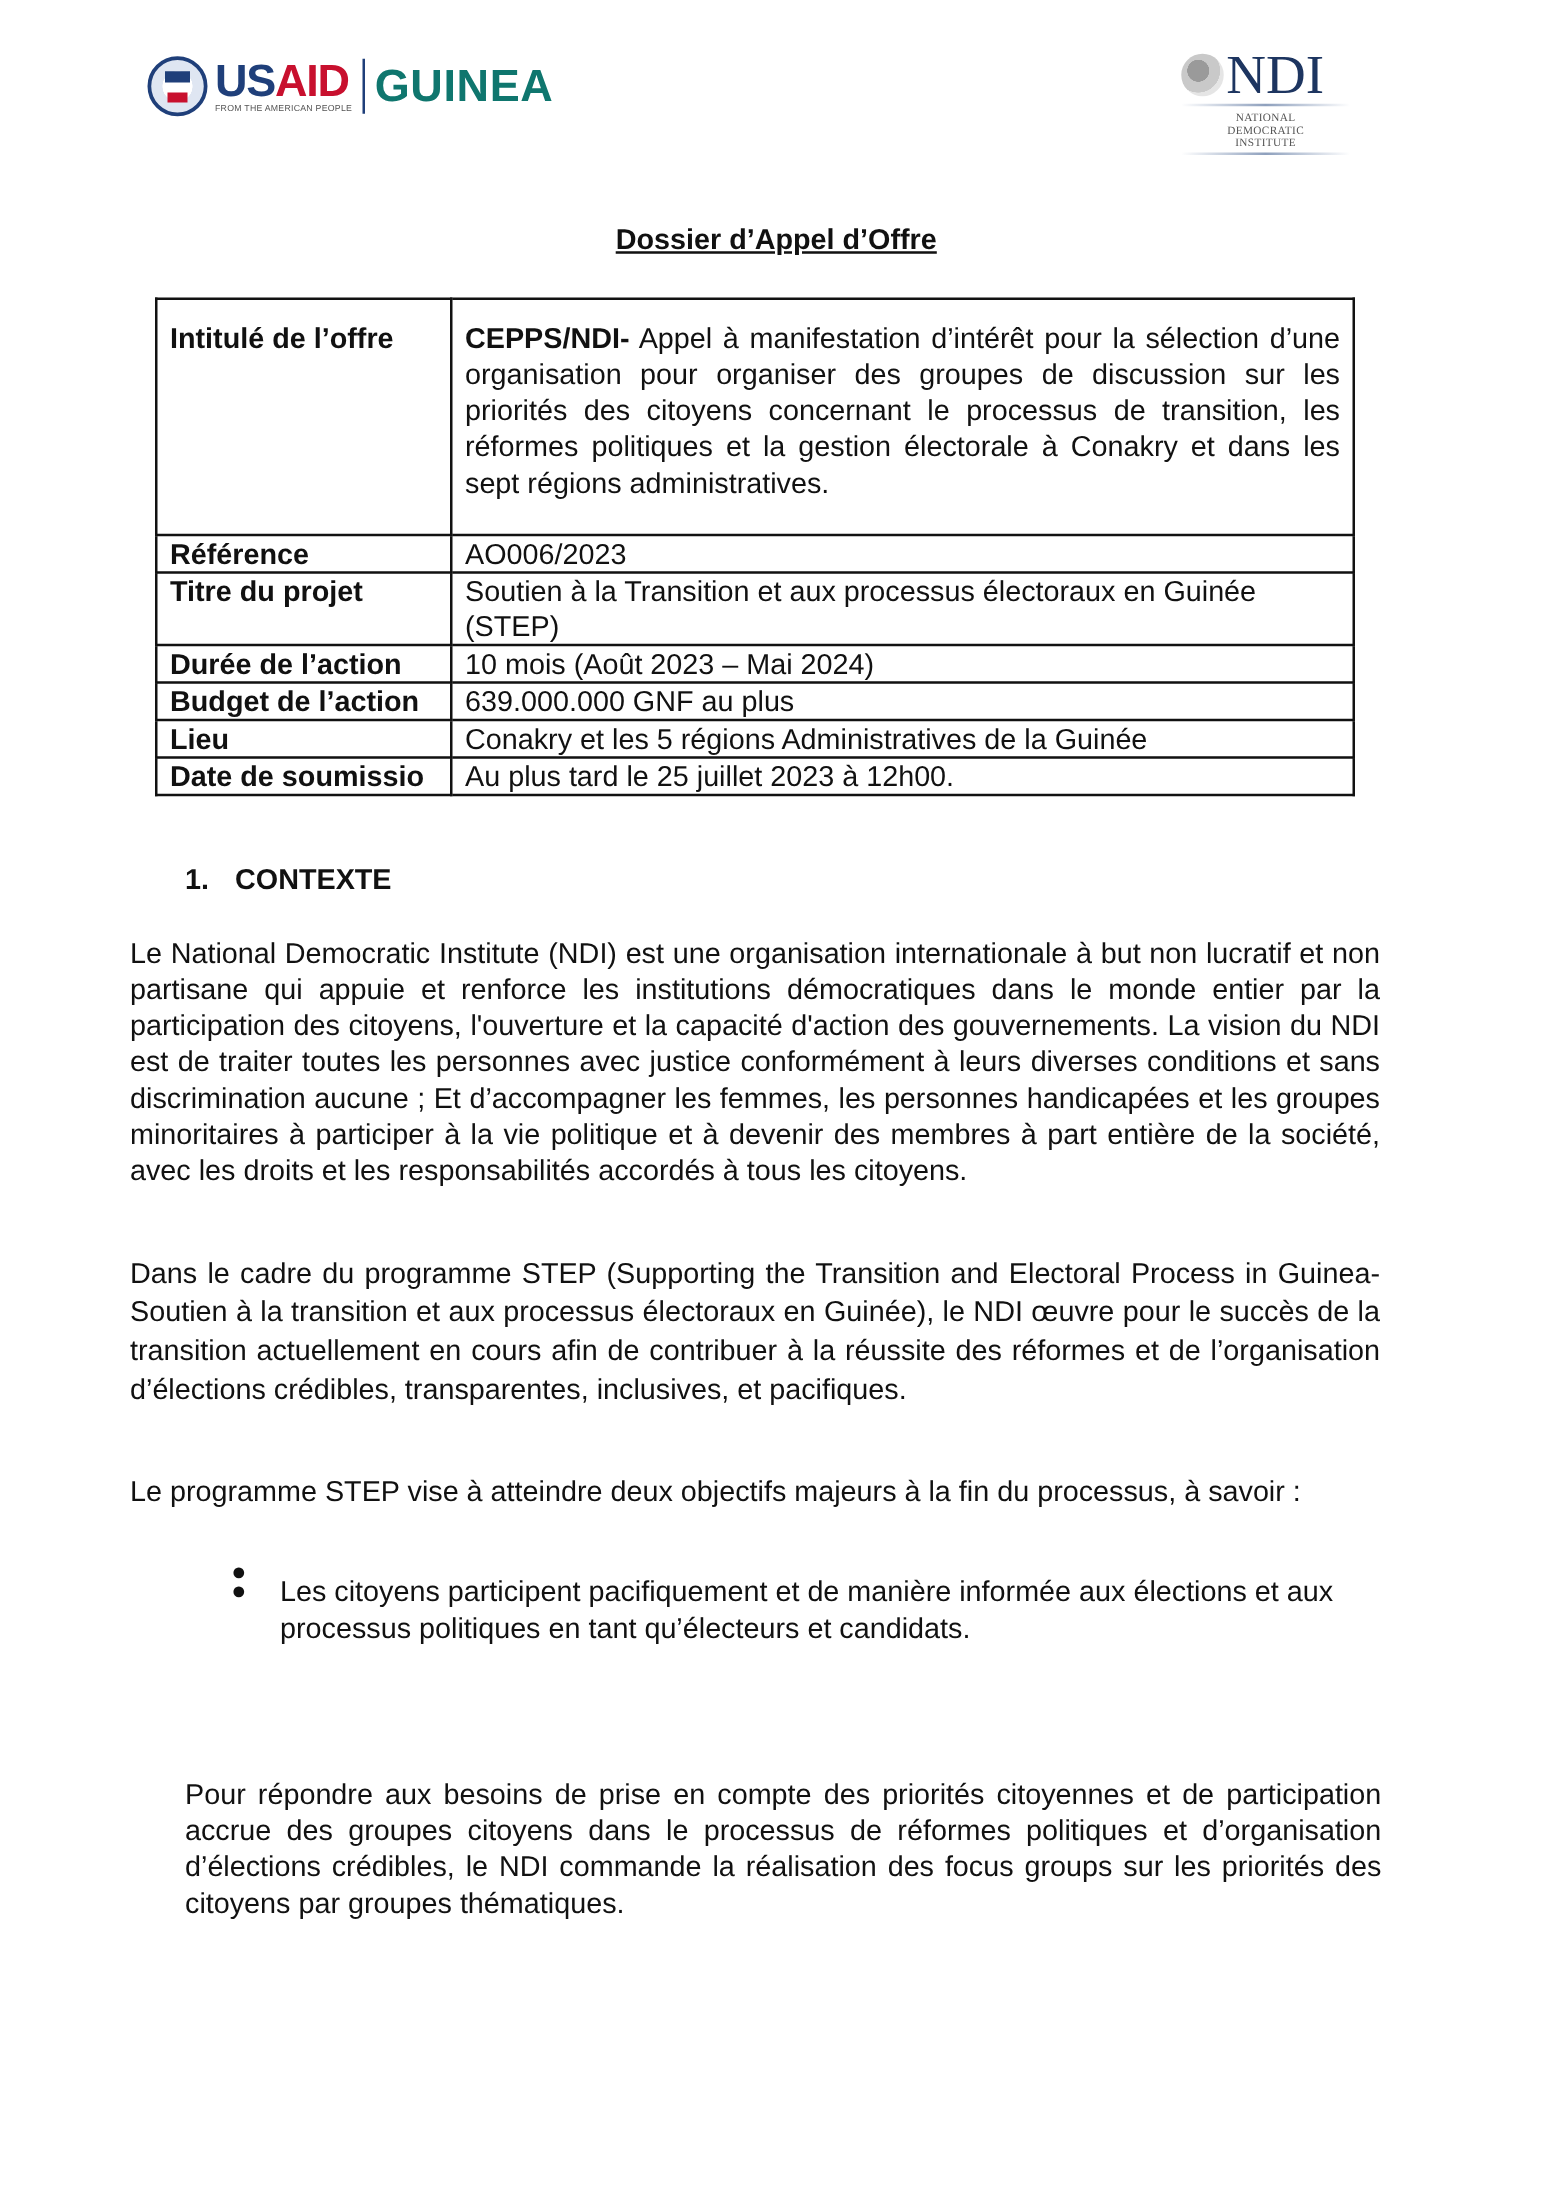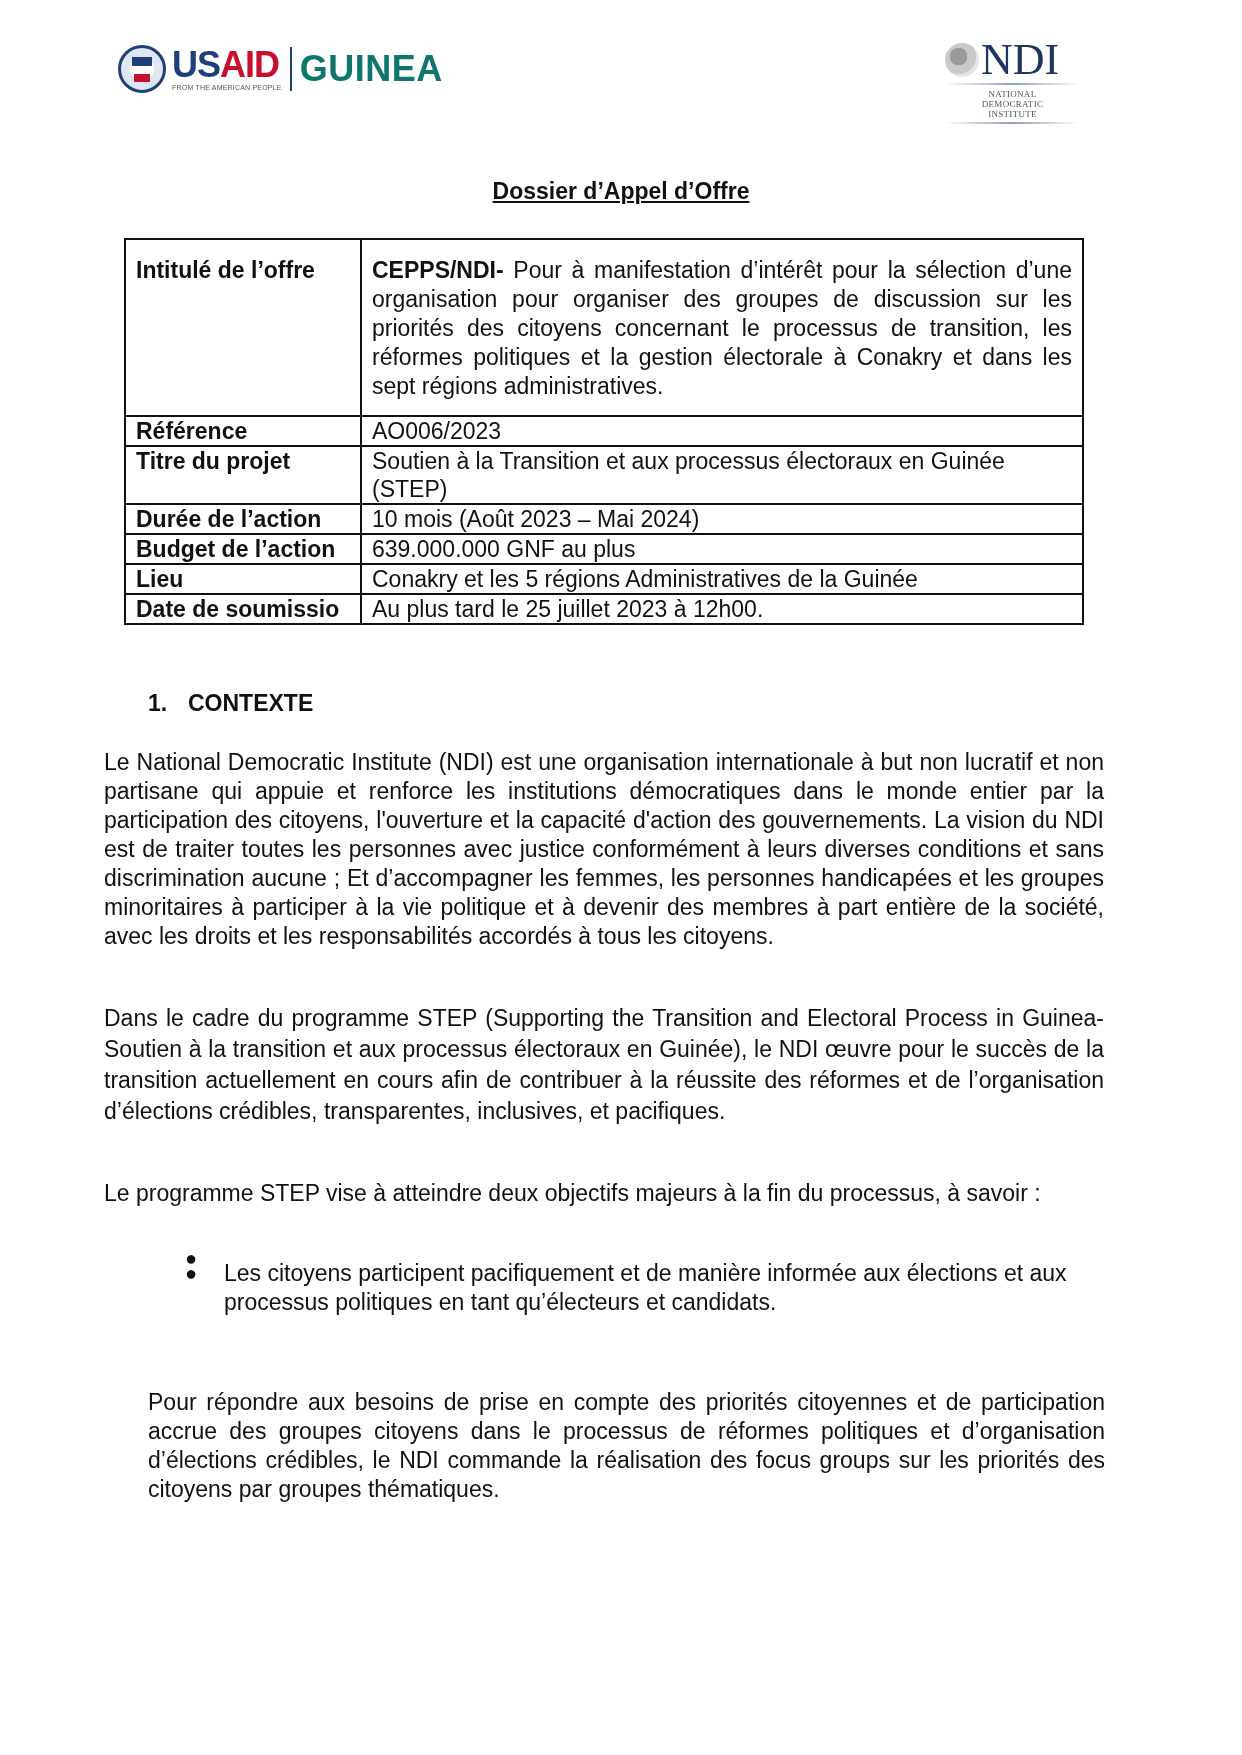--- a/index.html
+++ b/index.html
@@ -29,34 +29,34 @@
   .ndi-rule { height: 2px; background: linear-gradient(90deg, #fff, #8ea0bd, #fff); margin: 3px 0 4px; }
   .ndi-sub { font-family: "Liberation Serif", serif; font-size: 9px; color: #555; text-align: center; line-height: 10px; letter-spacing: 0.3px; }
 
   
   #doc-title { left: 0; width: 1242px; top: 178px; text-align: center; font-weight: bold; font-size: 23px; text-decoration: underline; }
 
   
   #info-table { left: 124px; top: 238px; width: 960px; border-collapse: collapse; font-size: 23px; }
   #info-table td { border: 2px solid #111; vertical-align: top; padding: 0 10px; line-height: 28px; }
   #info-table td.lbl { width: 214px; font-weight: bold; white-space: nowrap; overflow: hidden; }
-  #info-table tr.first td { padding-top: 16px; padding-bottom: 14px; }
+  #info-table tr.first td { padding-top: 16px; padding-bottom: 26px; }
   #info-table tr.first td.val { text-align: justify; line-height: 29px; }
 
   
   .para { font-size: 23px; line-height: 29px; text-align: justify; }
   #section-heading { left: 148px; top: 690px; font-size: 23px; font-weight: bold; }
   #section-heading .num { display: inline-block; width: 40px; }
   #p1 { left: 104px; top: 748px; width: 1000px; }
   #p2 { left: 104px; top: 1003px; width: 1000px; line-height: 31px; }
   #p3 { left: 104px; top: 1178px; width: 1000px; line-height: 31px; }
   #bullets { left: 185px; top: 1244px; width: 920px; margin: 0; padding: 0; list-style: none; }
   #bullets li { position: relative; padding-left: 39px; font-size: 23px; line-height: 29px; margin-bottom: 15px; }
   #bullets li .dot { position: absolute; left: 0; top: 0; font-size: 20px; }
-  #p4 { left: 148px; top: 1388px; width: 957px; }
+  #p4 { left: 148px; top: 1421px; width: 957px; }
 </style>
 </head>
 <body>
 
 <div id="usaid-logo" class="abs">
   <div class="seal"></div>
   <div class="usaid-word">
     <div class="usaid-text"><span class="us">US</span><span class="aid">AID</span></div>
     <div class="usaid-tag">FROM THE AMERICAN PEOPLE</div>
   </div>
@@ -75,21 +75,21 @@
   <div class="ndi-sub">INSTITUTE</div>
   <div class="ndi-rule"></div>
 </div>
 
 <div id="doc-title" class="abs">Dossier d’Appel d’Offre</div>
 
 <table id="info-table" class="abs">
   <tbody>
       <tr class="first">
     <td class="lbl">Intitulé de l’offre</td>
-    <td class="val"><b>CEPPS/NDI-</b><span> Pour à manifestation d’intérêt pour la sélection d’une organisation pour organiser des groupes de discussion sur les priorités des citoyens concernant le processus de transition, les réformes politiques et la gestion électorale à Conakry et dans les sept régions administratives.</span></td>
+    <td class="val"><b>CEPPS/NDI-</b><span> Appel à manifestation d’intérêt pour la sélection d’une organisation pour organiser des groupes de discussion sur les priorités des citoyens concernant le processus de transition, les réformes politiques et la gestion électorale à Conakry et dans les sept régions administratives.</span></td>
   </tr>
   <tr>
     <td class="lbl">Référence</td>
     <td class="val">AO006/2023</td>
   </tr>
   <tr>
     <td class="lbl">Titre du projet</td>
     <td class="val">Soutien à la Transition et aux processus électoraux en Guinée (STEP)</td>
   </tr>
   <tr>

